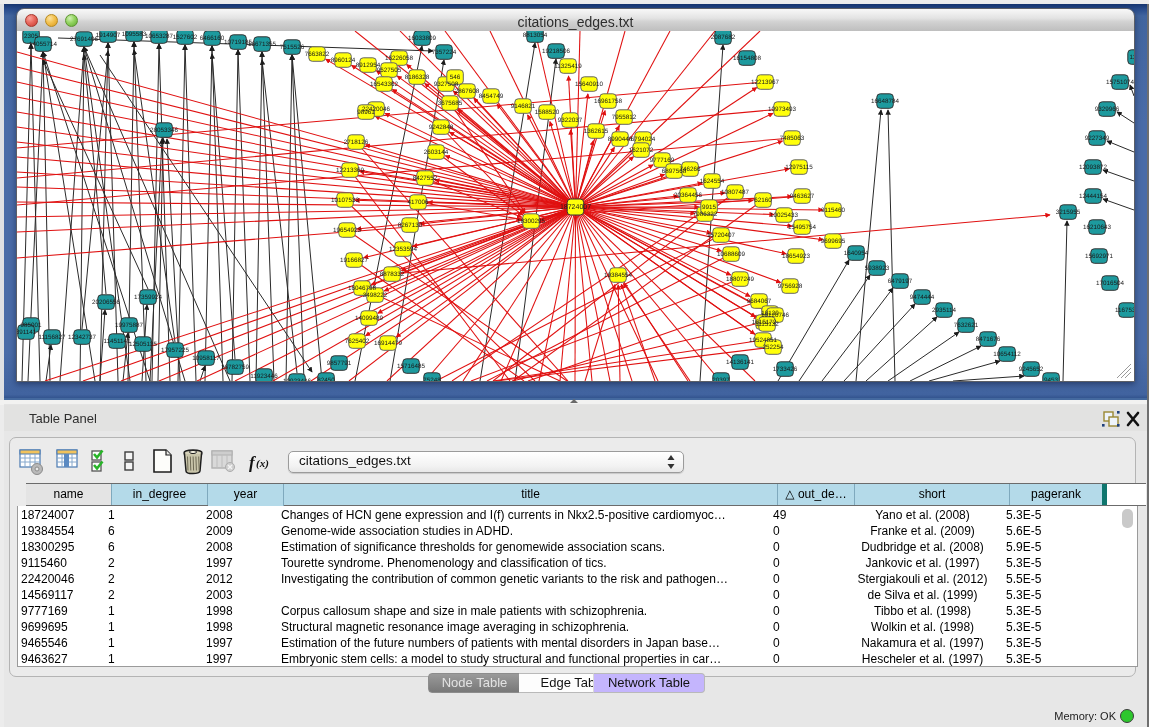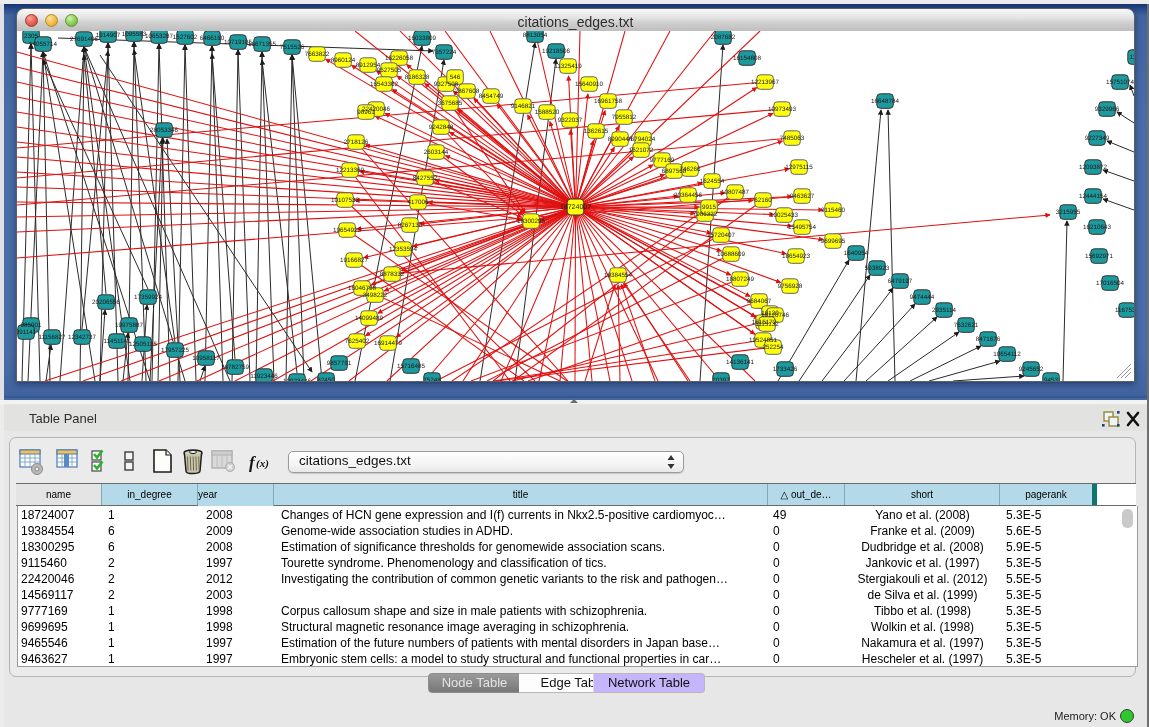--- a/index.html
+++ b/index.html
@@ -606,24 +606,24 @@
     <text x="256" y="22" font-family="Liberation Serif,serif" font-style="italic" font-weight="bold" font-size="11" fill="#111">(x)</text>
   </svg>
 <div style="position:absolute;left:288px;top:451px;width:394px;height:20px;background:linear-gradient(#ffffff,#f2f2f2 70%,#e8e8e8);border:1px solid #9b9b9b;border-radius:5px;box-shadow:0 1px 1px rgba(0,0,0,.15);">
     <div style="position:absolute;left:10px;top:1px;font-size:13.5px;color:#111;">citations_edges.txt</div>
     <svg width="12" height="16" viewBox="0 0 12 16" style="position:absolute;right:6px;top:2px">
       <path d="M6 1 L9.5 6 L2.5 6 Z" fill="#333"></path>
       <path d="M6 15 L9.5 10 L2.5 10 Z" fill="#333"></path>
     </svg>
   </div>
 <div class="thead" style="left:0;top:483px;width:0;"></div>
-<div style="position:absolute;left:16px;top:483px;width:1120px;height:21px;background:#fff;border-top:1px solid #6b6b6b;border-bottom:1px solid #6b6b6b;font-size:10px;">
+<div style="position:absolute;left:26px;top:483px;width:1120px;height:21px;background:#fff;border-top:1px solid #6b6b6b;border-bottom:1px solid #6b6b6b;font-size:12px;">
     <div style="position:absolute;left:0px;width:85px;height:21px;background:#e4e4e4;border-right:1px solid #7fa9bd;text-align:center;line-height:21px;overflow:hidden;">name</div>
     <div style="position:absolute;left:86px;width:95px;height:21px;background:#b4dae9;border-right:1px solid #7fa9bd;text-align:center;line-height:21px;overflow:hidden;">in_degree</div>
-    <div style="position:absolute;left:182px;width:75px;height:31px;background:#b4dae9;border-right:1px solid #7fa9bd;line-height:21px;overflow:hidden;">year</div>
+    <div style="position:absolute;left:182px;width:75px;height:31px;background:#b4dae9;border-right:1px solid #7fa9bd;text-align:center;line-height:21px;overflow:hidden;">year</div>
     <div style="position:absolute;left:258px;width:493px;height:21px;background:#b4dae9;border-right:1px solid #7fa9bd;text-align:center;line-height:21px;overflow:hidden;">title</div>
     <div style="position:absolute;left:752px;width:76px;height:21px;background:#b4dae9;border-right:1px solid #7fa9bd;text-align:center;line-height:21px;overflow:hidden;">△ out_de…</div>
     <div style="position:absolute;left:829px;width:154px;height:21px;background:#b4dae9;border-right:1px solid #7fa9bd;text-align:center;line-height:21px;overflow:hidden;">short</div>
     <div style="position:absolute;left:984px;width:92px;height:21px;background:#b4dae9;border-right:5px solid #0f766e;text-align:center;line-height:21px;overflow:hidden;">pagerank</div>
   </div>
 <div id="whiterows" style="position:absolute;left:17px;top:506px;width:1119px;height:160px;background:#fff;border-left:1px solid #9a9a9a;border-right:1px solid #9a9a9a;border-bottom:1px solid #9a9a9a;"></div>
 <div id="vsb" style="position:absolute;left:1122px;top:509px;width:11px;height:19px;background:#c9c9c9;border-radius:5px;"></div>
 <div class="trow" style="top:507px">
     <div style="position:absolute;left:4px;width:78px;">18724007</div>
     <div style="position:absolute;left:91px;">1</div>

